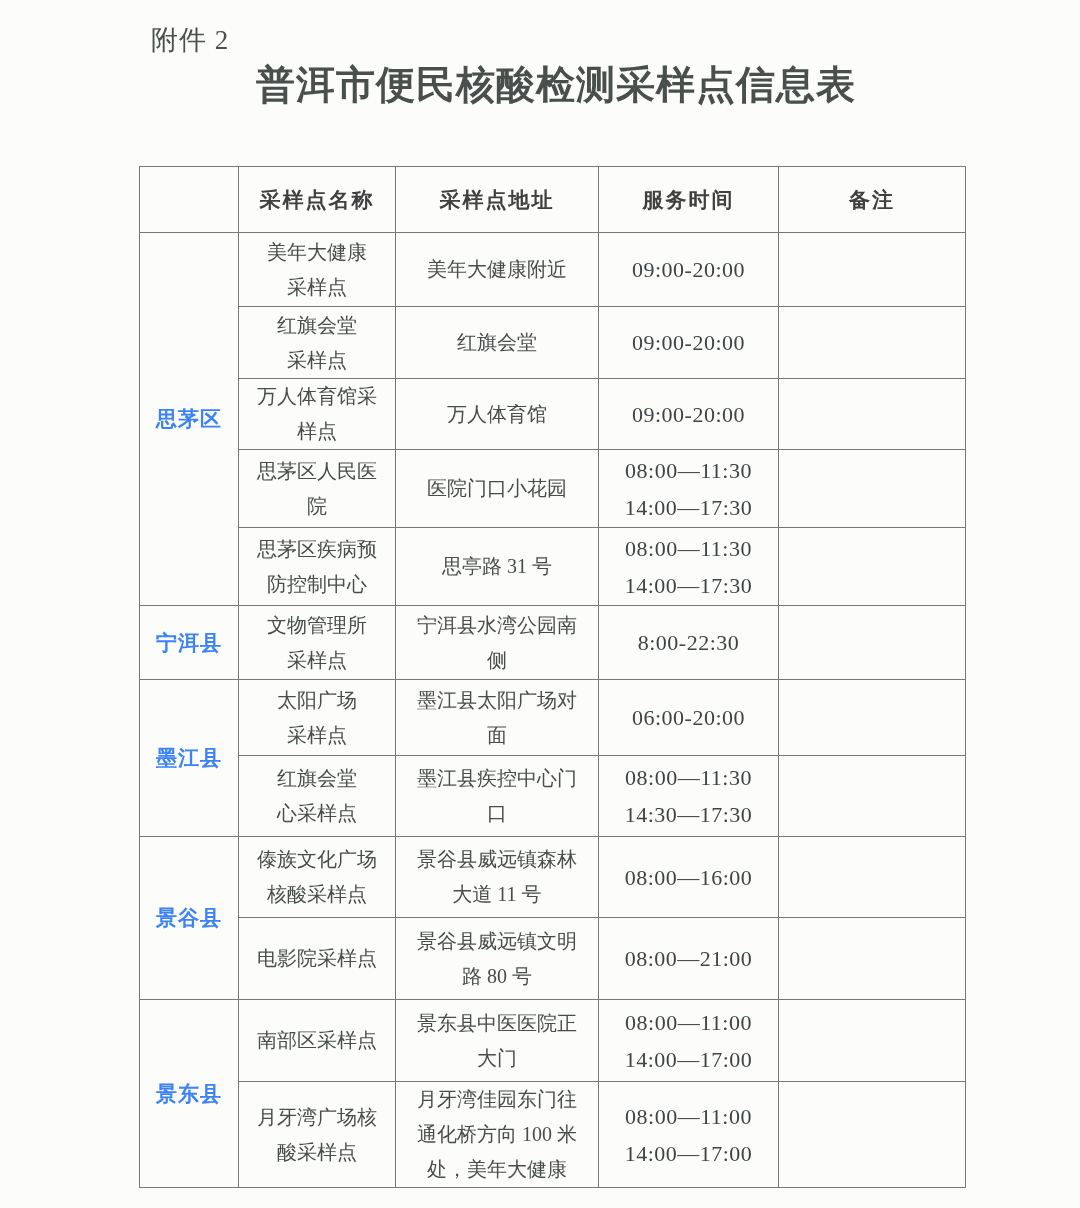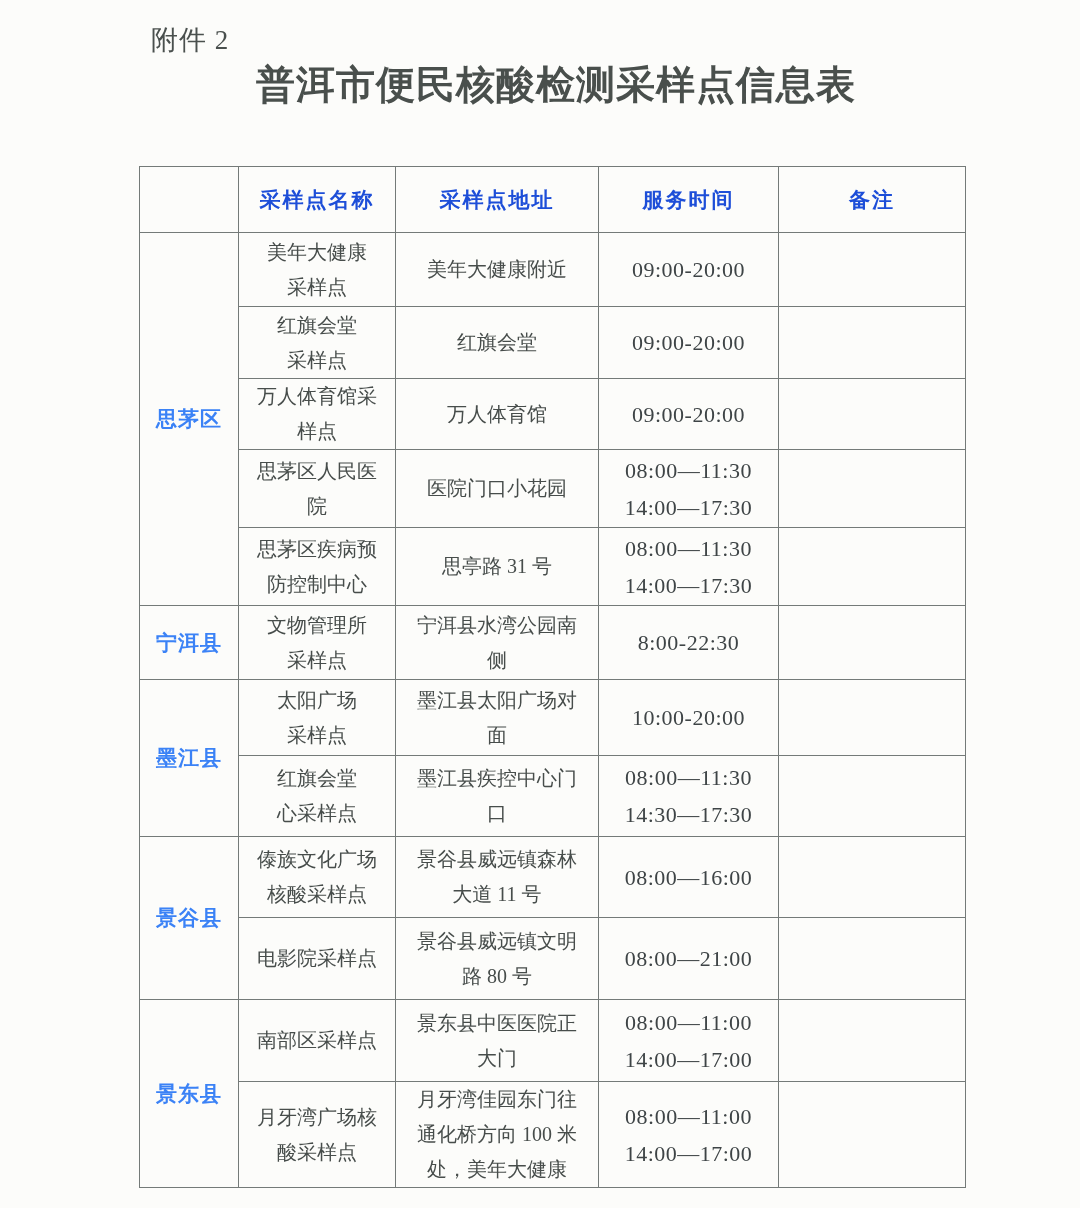--- a/index.html
+++ b/index.html
@@ -49,21 +49,21 @@
     vertical-align: middle;
     white-space: pre-line;
     padding: 0 4px;
     box-sizing: border-box;
     overflow: hidden;
   }
   .c-head {
     font-size: 21px;
     font-weight: bold;
     letter-spacing: 2px;
-    color: #1d4ed8;
+    color: #404040;
   }
   .c-region {
     font-size: 21px;
     font-weight: bold;
     letter-spacing: 1px;
     color: #3b82f6;
   }
   .c-name, .c-addr {
     font-size: 20px;
     line-height: 35px;
@@ -161,21 +161,21 @@
         <td class="c-time">8:00-22:30</td>
         <td class="c-note"></td>
       </tr>
 
       <tr class="h76">
         <td class="c-region" rowspan="2">墨江县</td>
         <td class="c-name">太阳广场
 采样点</td>
         <td class="c-addr">墨江县太阳广场对
 面</td>
-        <td class="c-time">10:00-20:00</td>
+        <td class="c-time">06:00-20:00</td>
         <td class="c-note"></td>
       </tr>
       <tr class="h81">
         <td class="c-name">红旗会堂
 心采样点</td>
         <td class="c-addr">墨江县疾控中心门
 口</td>
         <td class="c-time">08:00—11:30
 14:30—17:30</td>
         <td class="c-note"></td>

